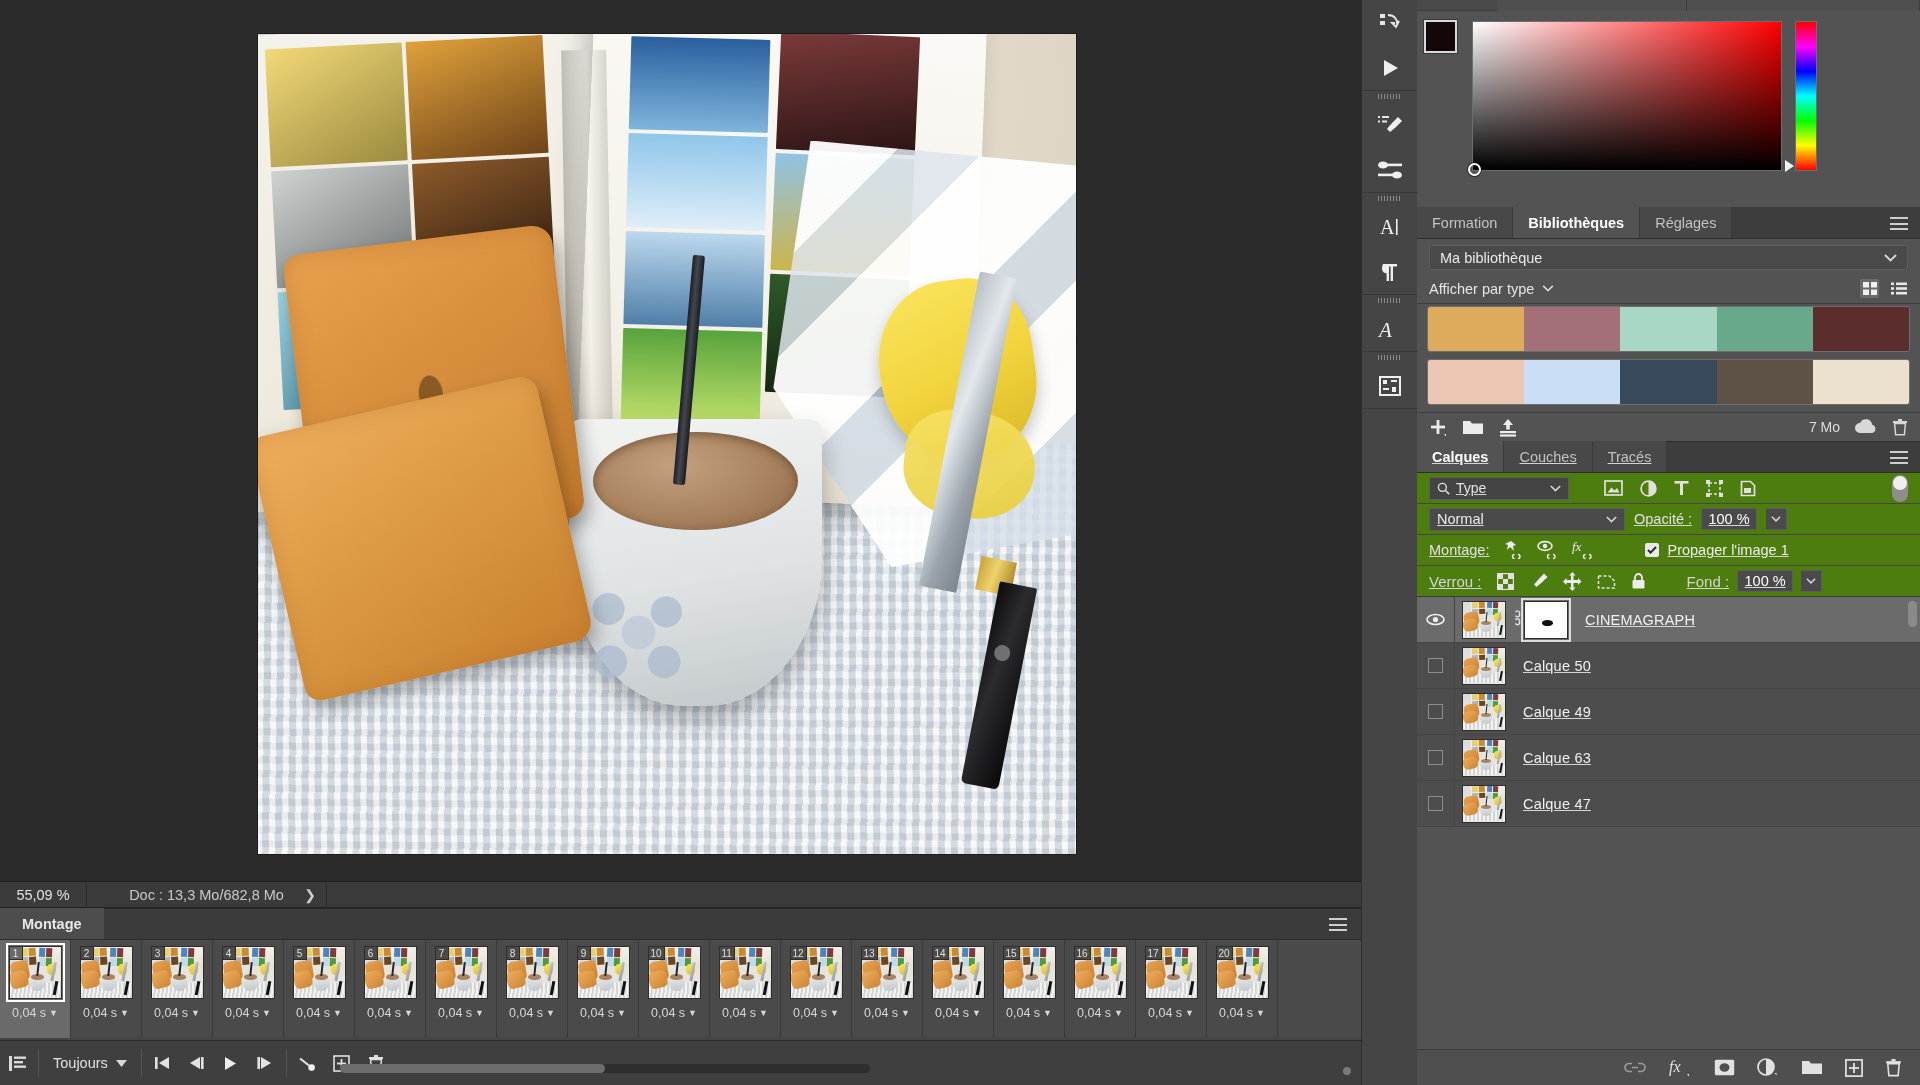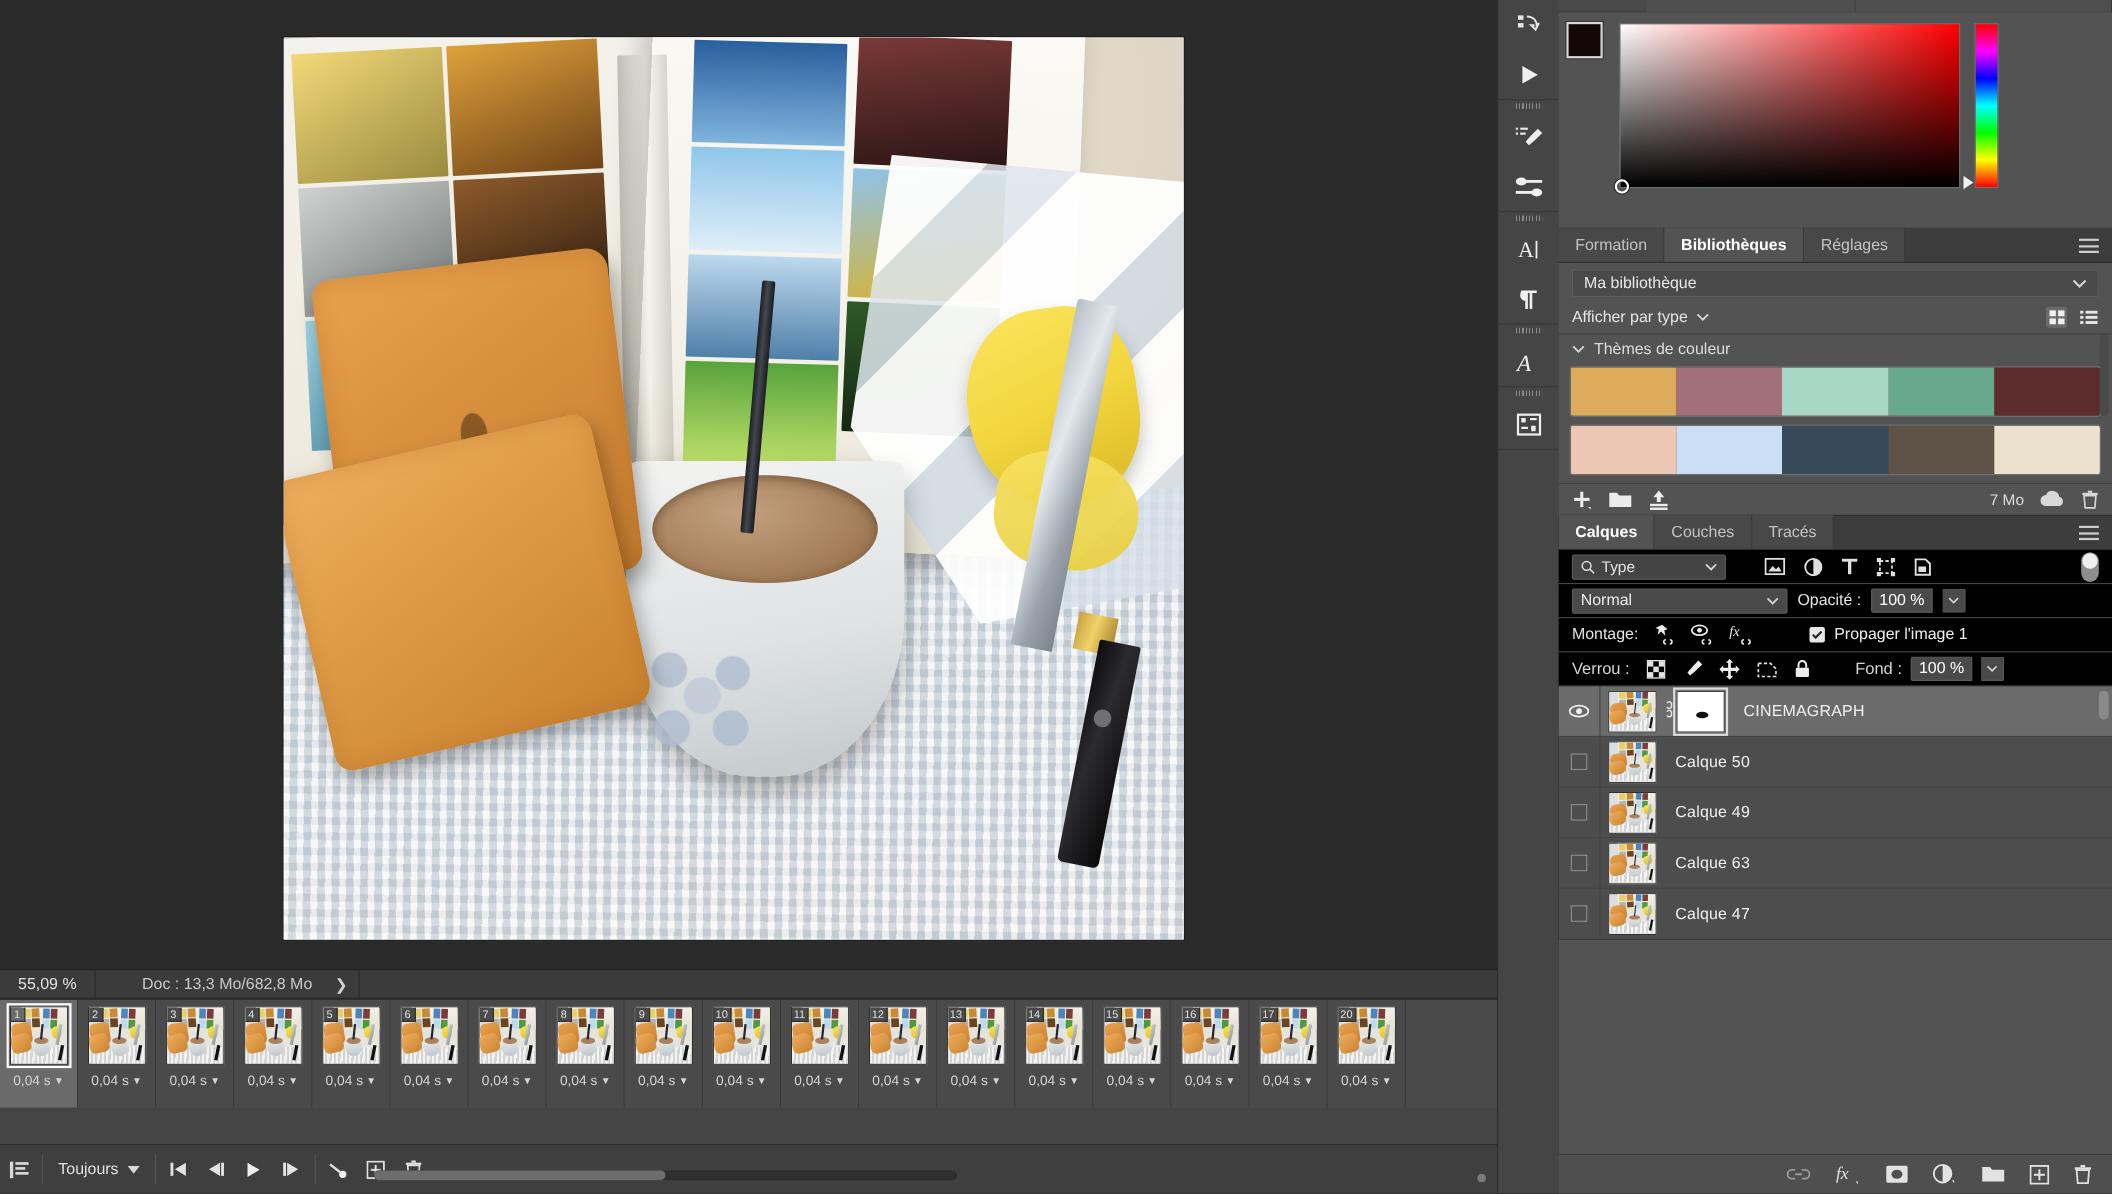--- a/index.html
+++ b/index.html
@@ -399,21 +399,21 @@
     background:#4a4a4a; border-radius:4px;
   }
   .lib-foot {
     height:30px; display:flex; align-items:center; justify-content:space-between;
     padding:0 12px; border-top:1px solid #3f3f3f; border-bottom:1px solid #2e2e2e;
   }
   .lib-foot-left { display:flex; align-items:center; gap:14px; }
   .lib-foot-right { display:flex; align-items:center; gap:14px; font-size:14px; color:#dcdcdc; }
 
   
-  .layers-panel { background:#000000; }
+  .layers-panel { background:#4d7c0f;text-decoration:underline; }
   .lp-filter-row {
     height:31px; display:flex; align-items:center; gap:16px; padding:0 12px;
     border-bottom:1px solid #474747;
   }
   .lp-type-select {
     width:140px; height:23px; background:#444; border:1px solid #5d5d5d;
     border-radius:2px; display:flex; align-items:center; gap:6px; padding:0 7px;
     font-size:14px; color:#e4e4e4; justify-content:space-between;
   }
   .lp-type-left { display:flex; align-items:center; gap:6px; }
@@ -556,20 +556,28 @@
 
   <div class="statusbar">
     <div class="zoom-field">55,09 %</div>
     <div class="doc-field">
       <span>Doc : 13,3 Mo/682,8 Mo</span>
       <span class="doc-arrow">❯</span>
     </div>
   </div>
 
   <div class="timeline">
+    <div class="tl-tabbar">
+      <div class="tl-tab">Montage</div>
+      <div class="tl-menu">
+          <i></i>
+          <i></i>
+          <i></i>
+        </div>
+    </div>
 
     <div class="frames" id="frames-container">
         <div class="frame selected">
           <div class="frame-thumb">
             <div class="mini">
               <div class="m-bg"></div>
               <div class="m-book"></div>
               <div class="m-gridl">
                 <i style="background: rgb(232, 207, 110); display: block;"></i>
                 <i style="background: rgb(201, 138, 54); display: block;"></i>
@@ -1393,27 +1401,20 @@
                 <rect x="5" y="0.5" width="11" height="2.6" fill="#e6e6e6"></rect>
               <rect x="0" y="5.2" width="3" height="2.6" fill="#e6e6e6"></rect>
                 <rect x="5" y="5.2" width="11" height="2.6" fill="#e6e6e6"></rect>
               <rect x="0" y="9.9" width="3" height="2.6" fill="#e6e6e6"></rect>
                 <rect x="5" y="9.9" width="11" height="2.6" fill="#e6e6e6"></rect>
             </svg>
           </div>
         </div>
       </div>
 
-      <div class="lib-section-head">
-        <svg width="12" height="7" viewBox="0 0 13 8">
-          <path d="M1 1l5.5 5.5L12 1" fill="none" stroke="#d6d6d6" stroke-width="1.9"></path>
-        </svg>
-        <span>Thèmes de couleur</span>
-        <div class="lib-scroll-track"></div>
-      </div>
 
       <div class="lib-themes" id="theme-rows">
           <div class="theme-row">
             <div class="theme-sw" style="background: rgb(220, 171, 92);"></div>
             <div class="theme-sw" style="background: rgb(163, 112, 122);"></div>
             <div class="theme-sw" style="background: rgb(168, 216, 195);"></div>
             <div class="theme-sw" style="background: rgb(105, 169, 139);"></div>
             <div class="theme-sw" style="background: rgb(93, 45, 45);"></div>
           </div>
           <div class="theme-row">

